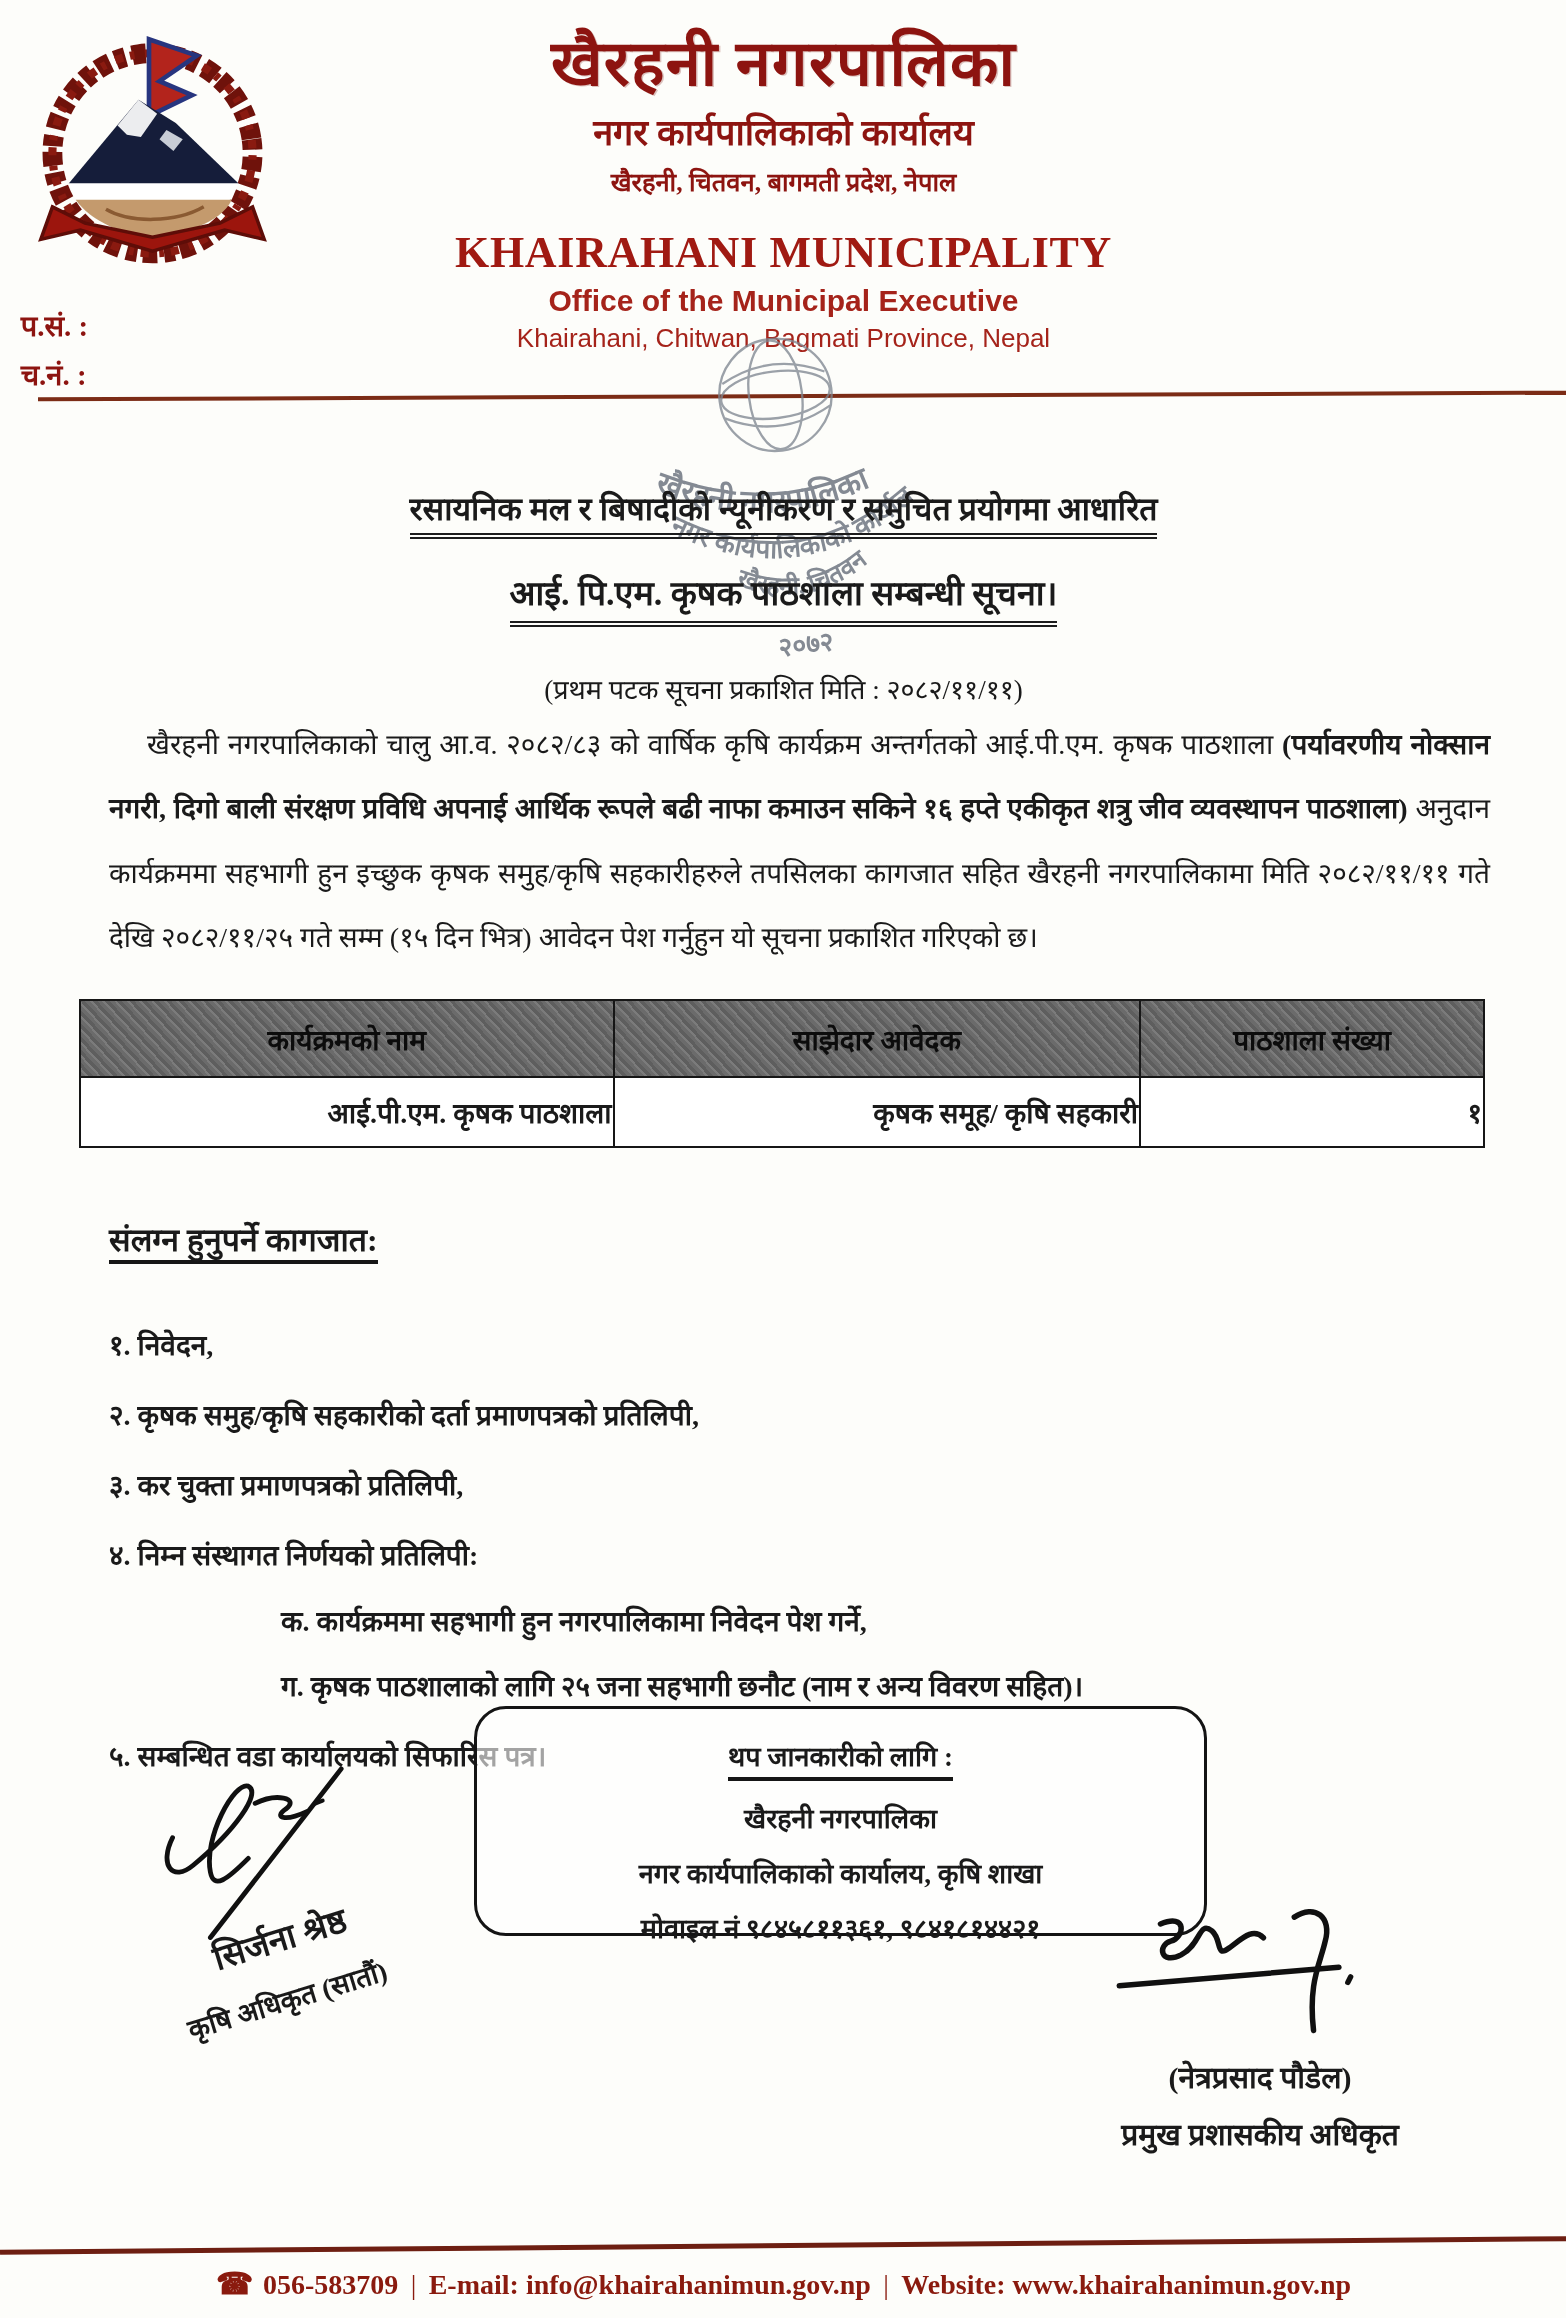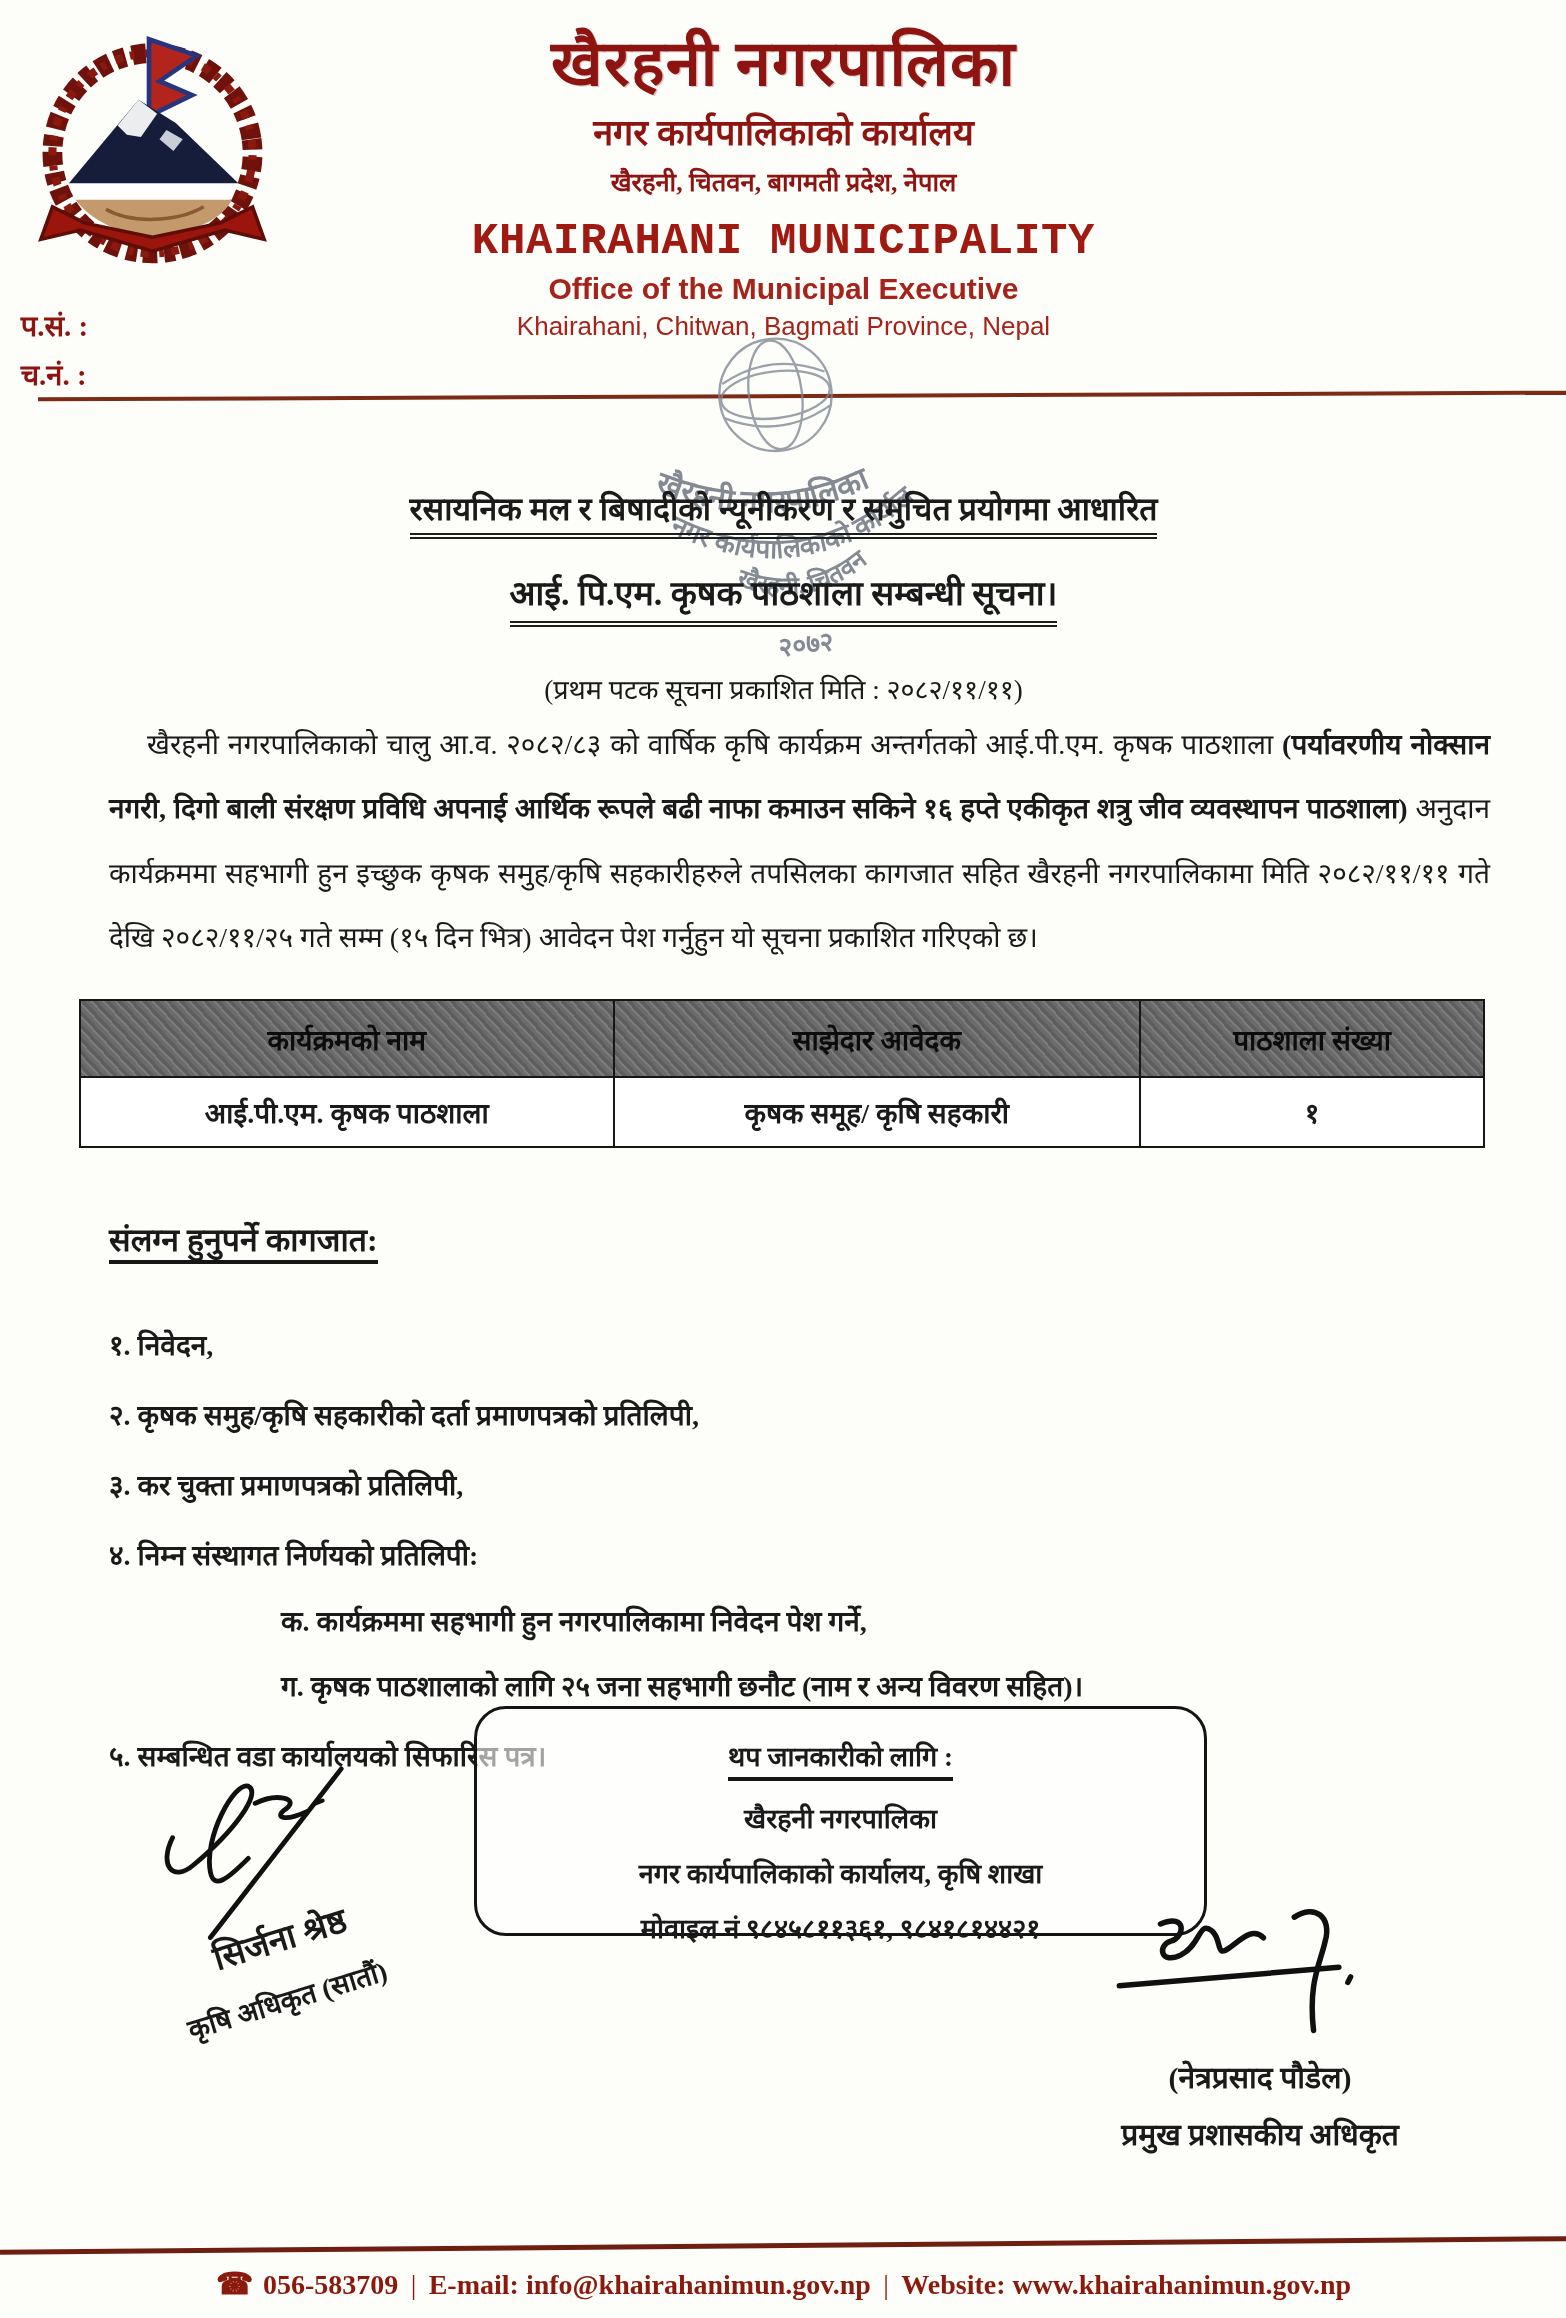--- a/index.html
+++ b/index.html
@@ -11,21 +11,21 @@
     font-family:"Liberation Serif","DejaVu Serif",serif;
     color:#1a1a1a;
     overflow:hidden;
   }
   
   .logo{position:absolute;left:36px;top:23.4px;width:233px;height:256px;}
   .header-text{position:absolute;left:0;right:0;top:27.5px;text-align:center;color:#8d1410;}
   .h-np-title{font-size:63px;font-weight:bold;line-height:1.15;letter-spacing:1.4px;text-shadow:1.4px 1.4px 0 rgba(120,20,10,.25);}
   .h-np-office{font-size:36px;font-weight:bold;margin-top:6.9px;}
   .h-np-addr{font-size:25.5px;font-weight:bold;margin-top:8.3px;}
-  .h-en-title{font-family:Liberation Mono, monospace;font-size:44px;font-weight:bold;margin-top:18px;letter-spacing:0.7px;color:#a01a12;}
+  .h-en-title{font-family:Liberation Serif, serif;font-size:44px;font-weight:bold;margin-top:29px;letter-spacing:0.7px;color:#a01a12;}
   .h-en-office{font-family:"Liberation Sans","DejaVu Sans",sans-serif;font-size:30px;font-weight:bold;margin-top:5.5px;color:#a5231a;}
   .h-en-addr{font-family:"Liberation Sans","DejaVu Sans",sans-serif;font-size:26px;margin-top:5.5px;color:#a5231a;}
   .ref-block{position:absolute;left:20.7px;top:302px;color:#8d1410;font-size:29px;font-weight:bold;line-height:1.7;}
   .header-rule{position:absolute;left:38px;right:0;top:394px;height:4.1px;background:#7c2c16;transform:rotate(-0.25deg);}
   
   .seal{position:absolute;left:593px;top:302px;width:390px;height:390px;opacity:.85;z-index:1;transform:rotate(-7deg);}
   
   .title-block{position:absolute;left:0;right:0;top:486px;text-align:center;z-index:2;}
   .title-l1{display:inline-block;font-size:32px;font-weight:bold;padding-bottom:4.1px;border-bottom:6.2px double #1c1c1c;}
   .title-l2{display:inline-block;font-size:34px;font-weight:bold;margin-top:30px;padding-bottom:5.5px;border-bottom:6.2px double #1c1c1c;}
@@ -33,21 +33,21 @@
   
   .body-par{position:absolute;left:109px;right:77px;top:713px;font-size:28px;line-height:2.3;text-align:justify;text-indent:38px;z-index:2;}
   .body-par b{font-weight:bold;}
   
   .notice-table{position:absolute;left:79px;right:81px;top:999px;border-collapse:collapse;width:1406px;z-index:2;}
   .notice-table th,.notice-table td{border:2.8px solid #161616;font-size:28px;}
   .notice-table th{
     height:73px;font-weight:bold;color:#0c0c0c;text-align:center;
     background:repeating-linear-gradient(47deg,#6b6b6b 0 3.4px,#7b7b7b 3.4px 5.5px,#5e5e5e 5.5px 9px);
   }
-  .notice-table td{height:66px;background:#fff;text-align:center;font-weight:bold;}
+  .notice-table td{height:66px;background:#fff;text-align:right;font-weight:bold;}
   .col1{width:38%;} .col2{width:37.5%;} .col3{width:24.5%;}
   
   .checklist{position:absolute;left:109px;top:1217px;font-size:28px;z-index:2;}
   .check-head{display:inline-block;font-weight:bold;padding-bottom:0;border-bottom:4.1px solid #161616;margin-bottom:29px;font-size:32px;}
   .check-item{margin-top:32px;font-weight:bold;}
   .check-sub{margin-top:27.5px;margin-left:172px;font-weight:bold;}
   
   .info-box{
     position:absolute;left:474px;top:1706px;width:727px;height:224px;
     border:3.4px solid #141414;border-radius:32px;text-align:center;z-index:2;background:rgba(255,255,255,.6);

